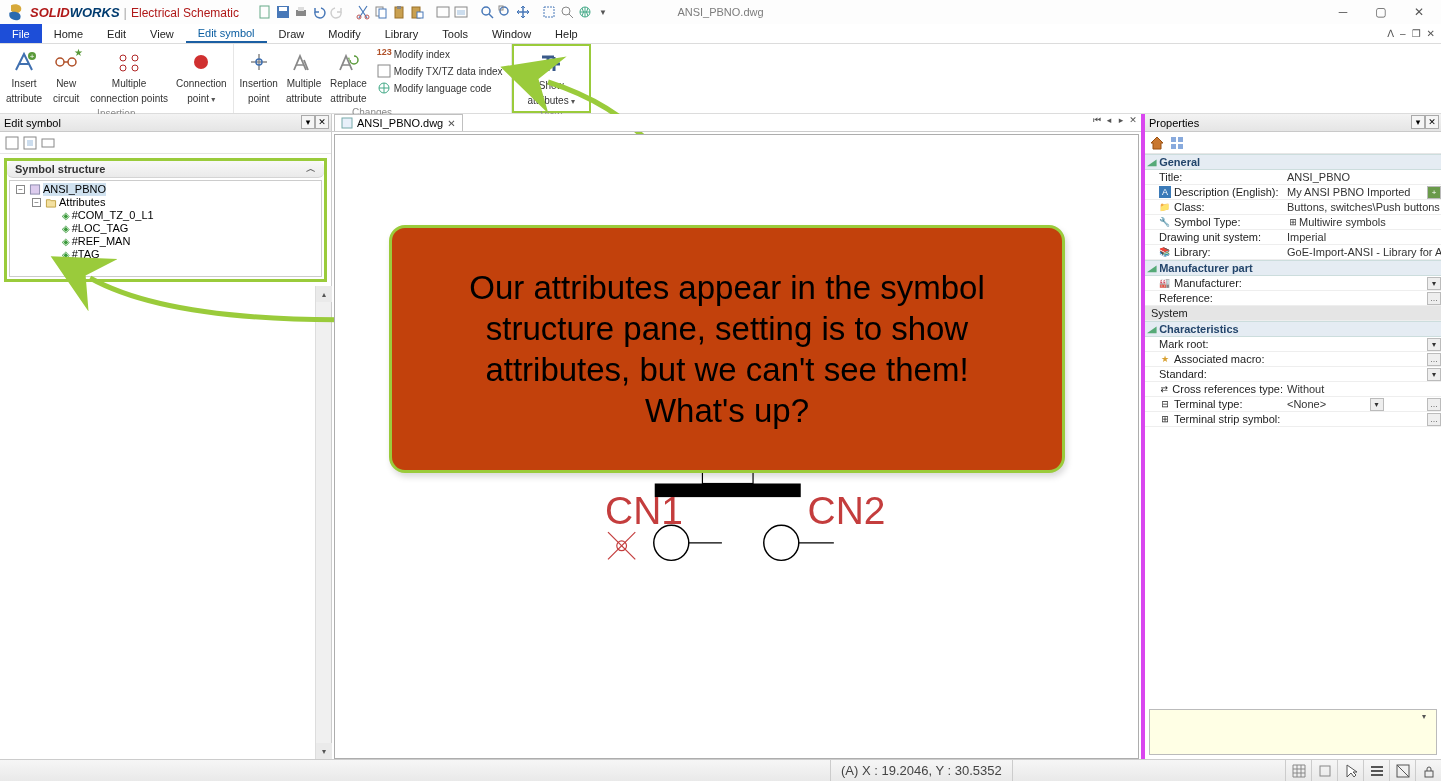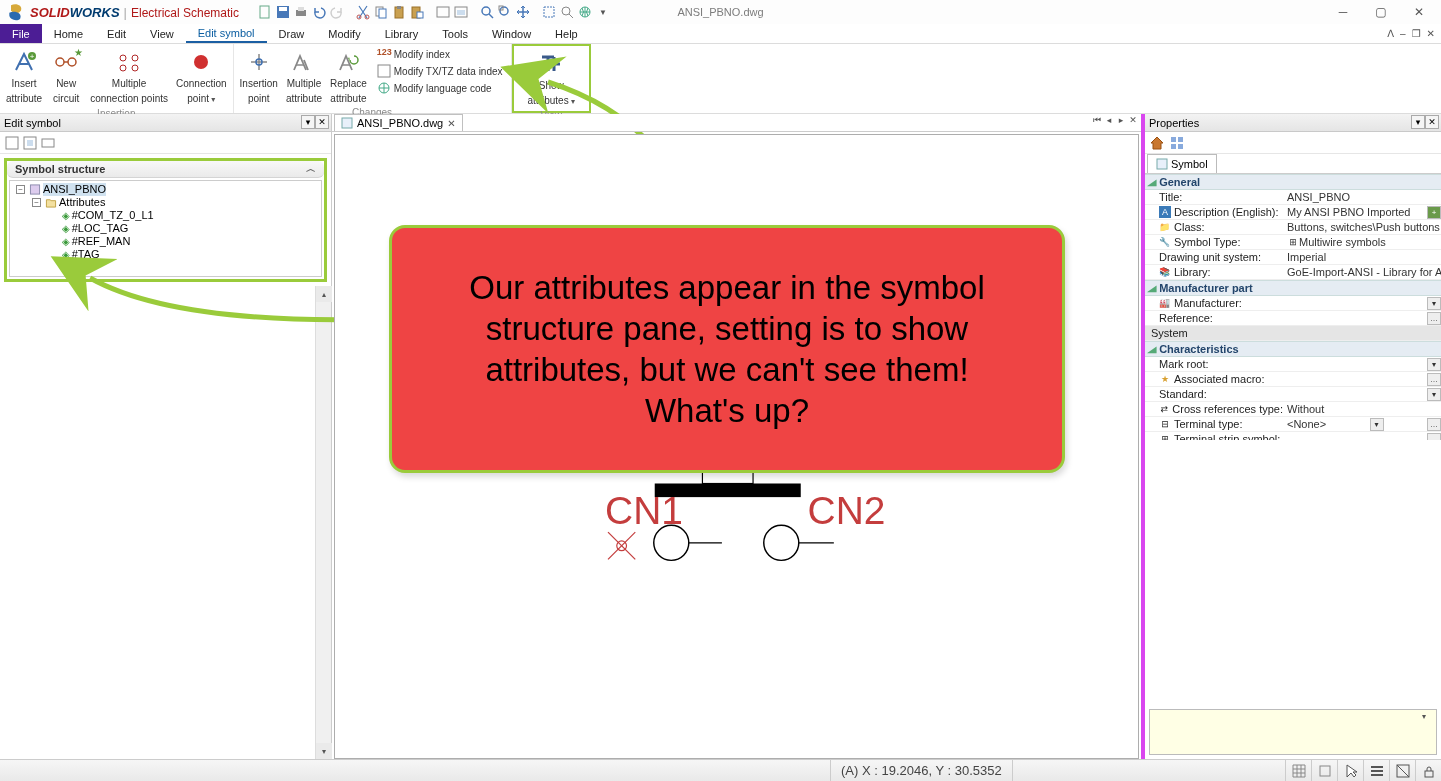--- a/index.html
+++ b/index.html
@@ -18,21 +18,21 @@
 .qat .spacer { width: 6px; }
 .titlebar .docname { position: absolute; left: 50%; transform: translateX(-50%); color: #7c7c7c; font-size: 11px; }
 .titlebar .win-controls { margin-left: auto; display: flex; gap: 18px; padding-right: 6px; }
 .win-btn { width: 20px; height: 20px; display: flex; align-items: center; justify-content: center; color: #555; font-size: 12px; cursor: default; }
 
 .ico16 { width: 16px; height: 16px; display: inline-flex; align-items: center; justify-content: center; cursor: pointer; }
 .ico16 svg { width: 16px; height: 16px; }
 
 
 .menubar { height: 20px; background: #fff; display: flex; align-items: stretch; font-size: 11px; border-bottom: 1px solid #dcdcdc; position: relative; }
-.menubar .file { background: #4c1d95; color: #fff; padding: 0 12px; display: flex; align-items: center; }
+.menubar .file { background: #1d4ed8; color: #fff; padding: 0 12px; display: flex; align-items: center; }
 .menubar .item { padding: 0 12px; display: flex; align-items: center; color: #222; cursor: default; }
 .menubar .item.active { color: #0b5ea1; border-bottom: 2px solid #1b5fa3; }
 .menubar .rightbox { margin-left: auto; display: flex; align-items: center; gap: 2px; padding-right: 4px; font-size: 10px; color: #555; }
 .rightbox span { cursor: pointer; padding: 0 2px; }
 
 
 .ribbon { height: 70px; background: #fff; border-bottom: 1px solid #dcdcdc; display: flex; align-items: stretch; position: relative; }
 .rgroup { display: flex; flex-direction: column; align-items: center; padding: 2px 2px 0; border-right: 1px solid #e6e6e6; }
 .rgroup .buttons { display: flex; flex: 1; align-items: flex-start; }
 .rgroup .label { font-size: 10px; color: #8a8a8a; padding: 1px 0 2px; }
@@ -73,21 +73,21 @@
 
 .canvas-area { flex: 1; display: flex; flex-direction: column; position: relative; }
 .doc-tabs { height: 18px; background: #fff; border-bottom: 1px solid #ccc; display: flex; align-items: stretch; font-size: 11px; position: relative; }
 .doc-tab { border: 1px solid #c0c0c0; border-bottom: none; background: #fff; padding: 0 6px; display: flex; align-items: center; gap: 4px; margin-left: 2px; }
 .doc-tab .x { font-size: 10px; color: #555; cursor: pointer; }
 .doc-tabs .nav { position: absolute; right: 2px; top: 1px; display: flex; gap: 0; font-size: 9px; color: #555; }
 .doc-tabs .nav span { width: 12px; text-align: center; cursor: pointer; }
 .canvas { flex: 1; background: #fff; border: 1px solid #adadad; margin: 2px 2px 0 2px; position: relative; overflow: hidden; }
 
 
-.callout { position: absolute; left: 54px; top: 90px; width: 676px; height: 248px; background: #ef4444; border: 3px solid #9acb3b; border-radius: 16px; display: flex; align-items: center; justify-content: center; padding: 20px 50px; box-shadow: 2px 4px 6px rgba(0,0,0,0.15); text-align: center; }
+.callout { position: absolute; left: 54px; top: 90px; width: 676px; height: 248px; background: #c2410c; border: 3px solid #9acb3b; border-radius: 16px; display: flex; align-items: center; justify-content: center; padding: 20px 50px; box-shadow: 2px 4px 6px rgba(0,0,0,0.15); text-align: center; }
 .callout p { font-family: Arial, sans-serif; font-size: 33px; line-height: 41px; color: #000; }
 
 
 .props { width: 300px; border-left: 4px solid #d946ef; display: flex; flex-direction: column; background: #fff; }
 .props .panel-tools2 { height: 22px; display: flex; align-items: center; gap: 4px; padding: 0 4px; border-bottom: 1px solid #e6e6e6; }
 .props-tabs { display: flex; height: 20px; border-bottom: 1px solid #ccc; font-size: 11px; }
 .props-tab { border: 1px solid #bbb; border-bottom: none; padding: 1px 8px; background: #fff; display: flex; align-items: center; gap: 3px; margin-left: 2px; }
 .prop-grid { flex: 1; overflow: auto; font-size: 11px; }
 .prop-section { background: #e5ecf3; color: #23456b; font-weight: bold; padding: 1px 4px; border-top: 1px solid #cdd; border-bottom: 1px solid #cdd; display: flex; align-items: center; gap: 4px; }
 .prop-section::before { content: "◢"; font-size: 8px; color: #5a7; transform: scaleX(1.4); }
@@ -541,28 +541,20 @@
         </span>
       <span class="ico16">
           <svg viewBox="0 0 16 16">
             <rect x="2" y="2" width="5" height="5" fill="#8ad"></rect>
             <rect x="9" y="2" width="5" height="5" fill="#8ad"></rect>
             <rect x="2" y="9" width="5" height="5" fill="#8ad"></rect>
             <rect x="9" y="9" width="5" height="5" fill="#8ad"></rect>
           </svg>
         </span>
     </div>
-    <div class="props-tabs">
-      <div class="props-tab">
-        <svg width="12" height="12" viewBox="0 0 12 12">
-            <rect x="1" y="1" width="10" height="10" fill="#e8f0fa" stroke="#7aa"></rect>
-          </svg>
-        <span>Symbol</span>
-      </div>
-    </div>
     <div class="prop-grid">
       <div class="prop-section">General</div>
       <div class="prop-row">
           <div class="k">Title:</div>
           <div class="v">ANSI_PBNO</div>
         </div>
       <div class="prop-row">
           <div class="k">
             <span class="pi" style="background:#3a7ab8;color:#fff;">A</span>
             <span>Description (English):</span>

